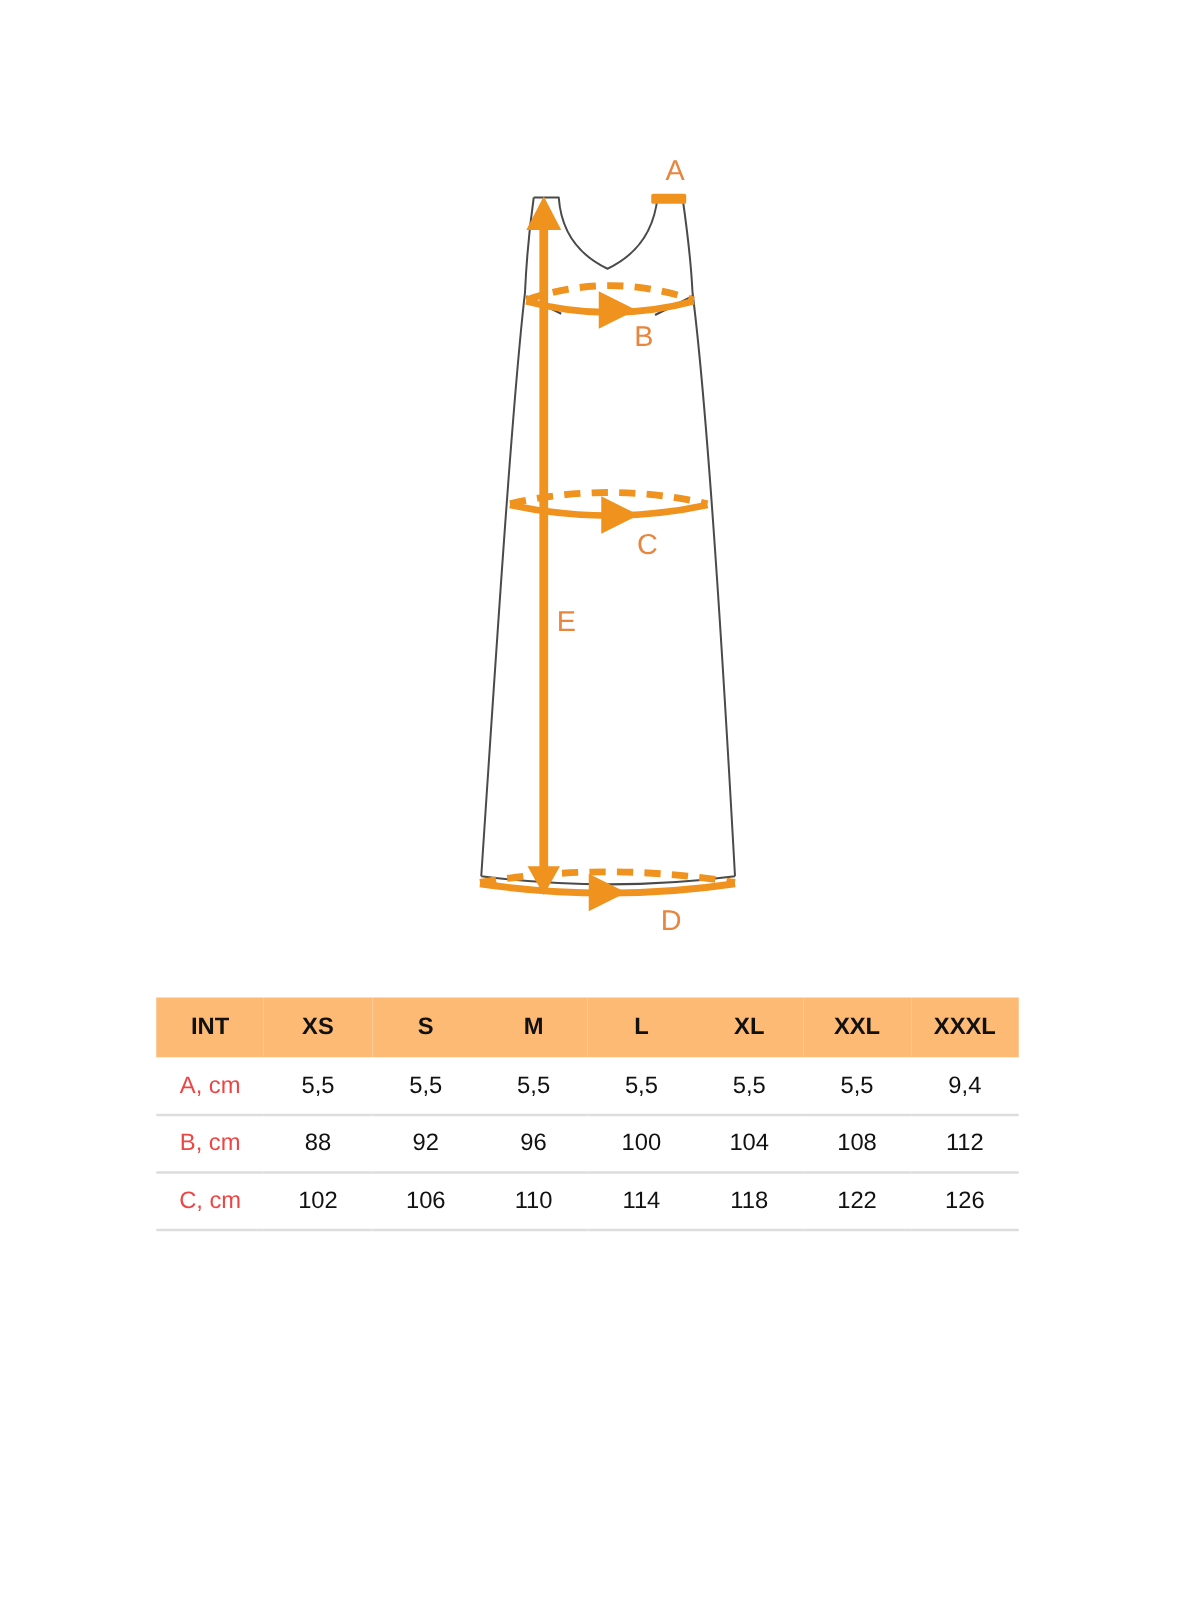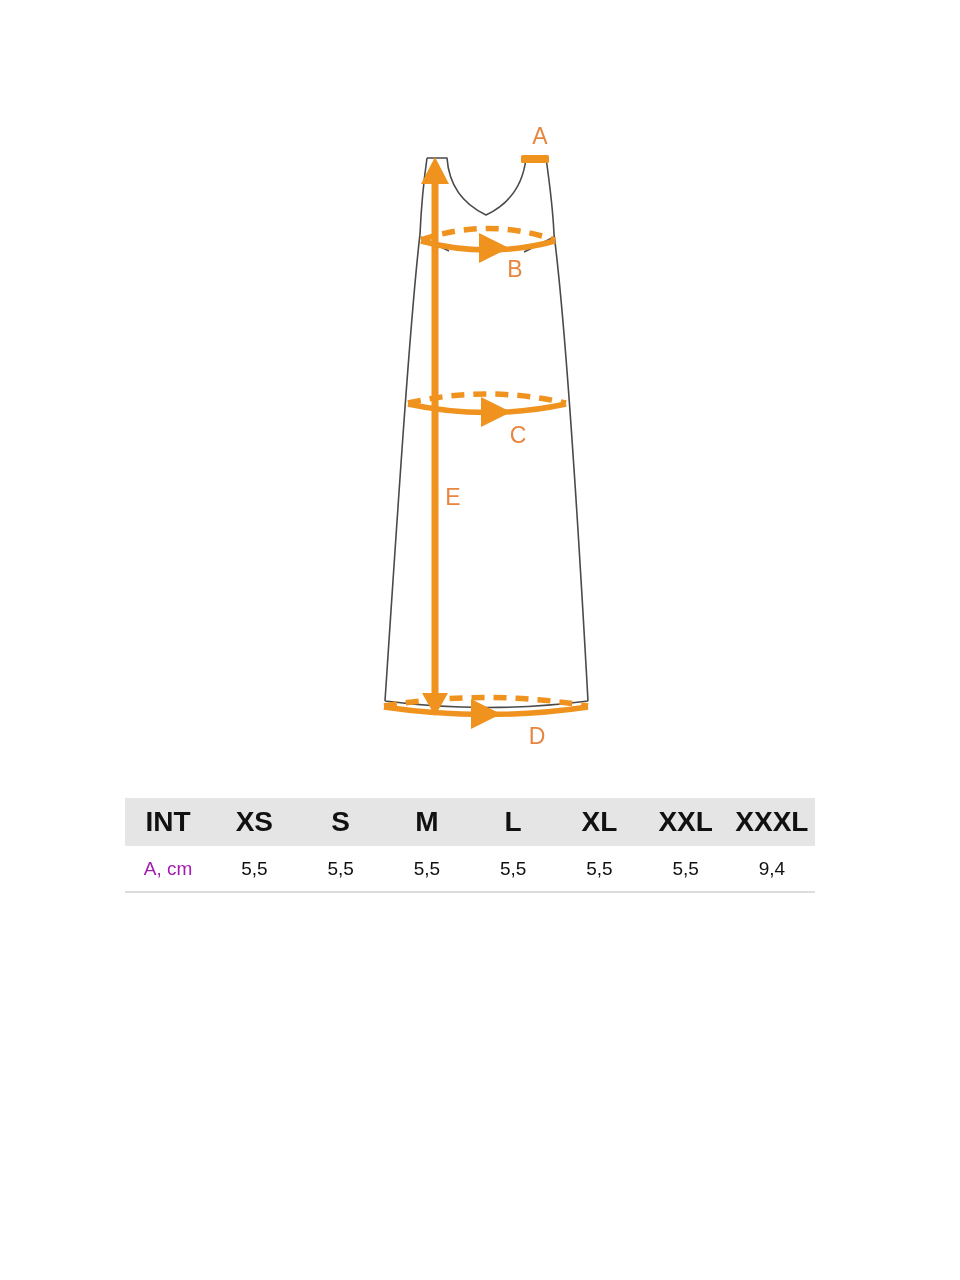--- a/index.html
+++ b/index.html
@@ -14,23 +14,23 @@
   .m-dashed  { fill:none; stroke:#F0921E; stroke-width:5.5; stroke-dasharray:13 9; }
   .m-thick   { stroke:#F0921E; stroke-width:7; }
   .m-fill    { fill:#F0921E; stroke:none; }
   .m-label   { font-family:"Liberation Sans", sans-serif; font-size:23px; fill:#E8853E; text-anchor:middle; }
 
   
   .size-table-wrap { position:absolute; left:125px; top:798px; }
   table.size-table { border-collapse:collapse; table-layout:fixed; width:690px; }
   table.size-table td { text-align:center; vertical-align:middle; color:#111111;
                         font-family:"Liberation Sans", sans-serif; }
-  tr.hr td { background:#e5e5e5; font-weight:bold; font-size:28px; height:48px; }
+  tr.hr td { background:#fdba74; font-weight:bold; font-size:19px; height:48px; }
   tr.dr td { font-size:19px; height:46px; border-bottom:2px solid #DDDDDD; background:#ffffff; }
-  tr.dr td.lbl { color:#a21caf; }
+  tr.dr td.lbl { color:#ef4444; }
 </style>
 </head>
 <body>
 
 <div class="page">
 
   <svg class="diagram-svg" width="960" height="797" viewBox="0 0 960 797" xmlns="http://www.w3.org/2000/svg">
 
     <path class="dress-line" d="
       M 427,158 L 447,158
@@ -85,17 +85,37 @@
         <tr class="dr">
           <td class="lbl">A, cm</td>
           <td>5,5</td>
           <td>5,5</td>
           <td>5,5</td>
           <td>5,5</td>
           <td>5,5</td>
           <td>5,5</td>
           <td>9,4</td>
         </tr>
+        <tr class="dr">
+          <td class="lbl">B, cm</td>
+          <td>88</td>
+          <td>92</td>
+          <td>96</td>
+          <td>100</td>
+          <td>104</td>
+          <td>108</td>
+          <td>112</td>
+        </tr>
+        <tr class="dr">
+          <td class="lbl">C, cm</td>
+          <td>102</td>
+          <td>106</td>
+          <td>110</td>
+          <td>114</td>
+          <td>118</td>
+          <td>122</td>
+          <td>126</td>
+        </tr>
       </tbody>
     </table>
   </div>
 
 </div>
 
 </body></html>

